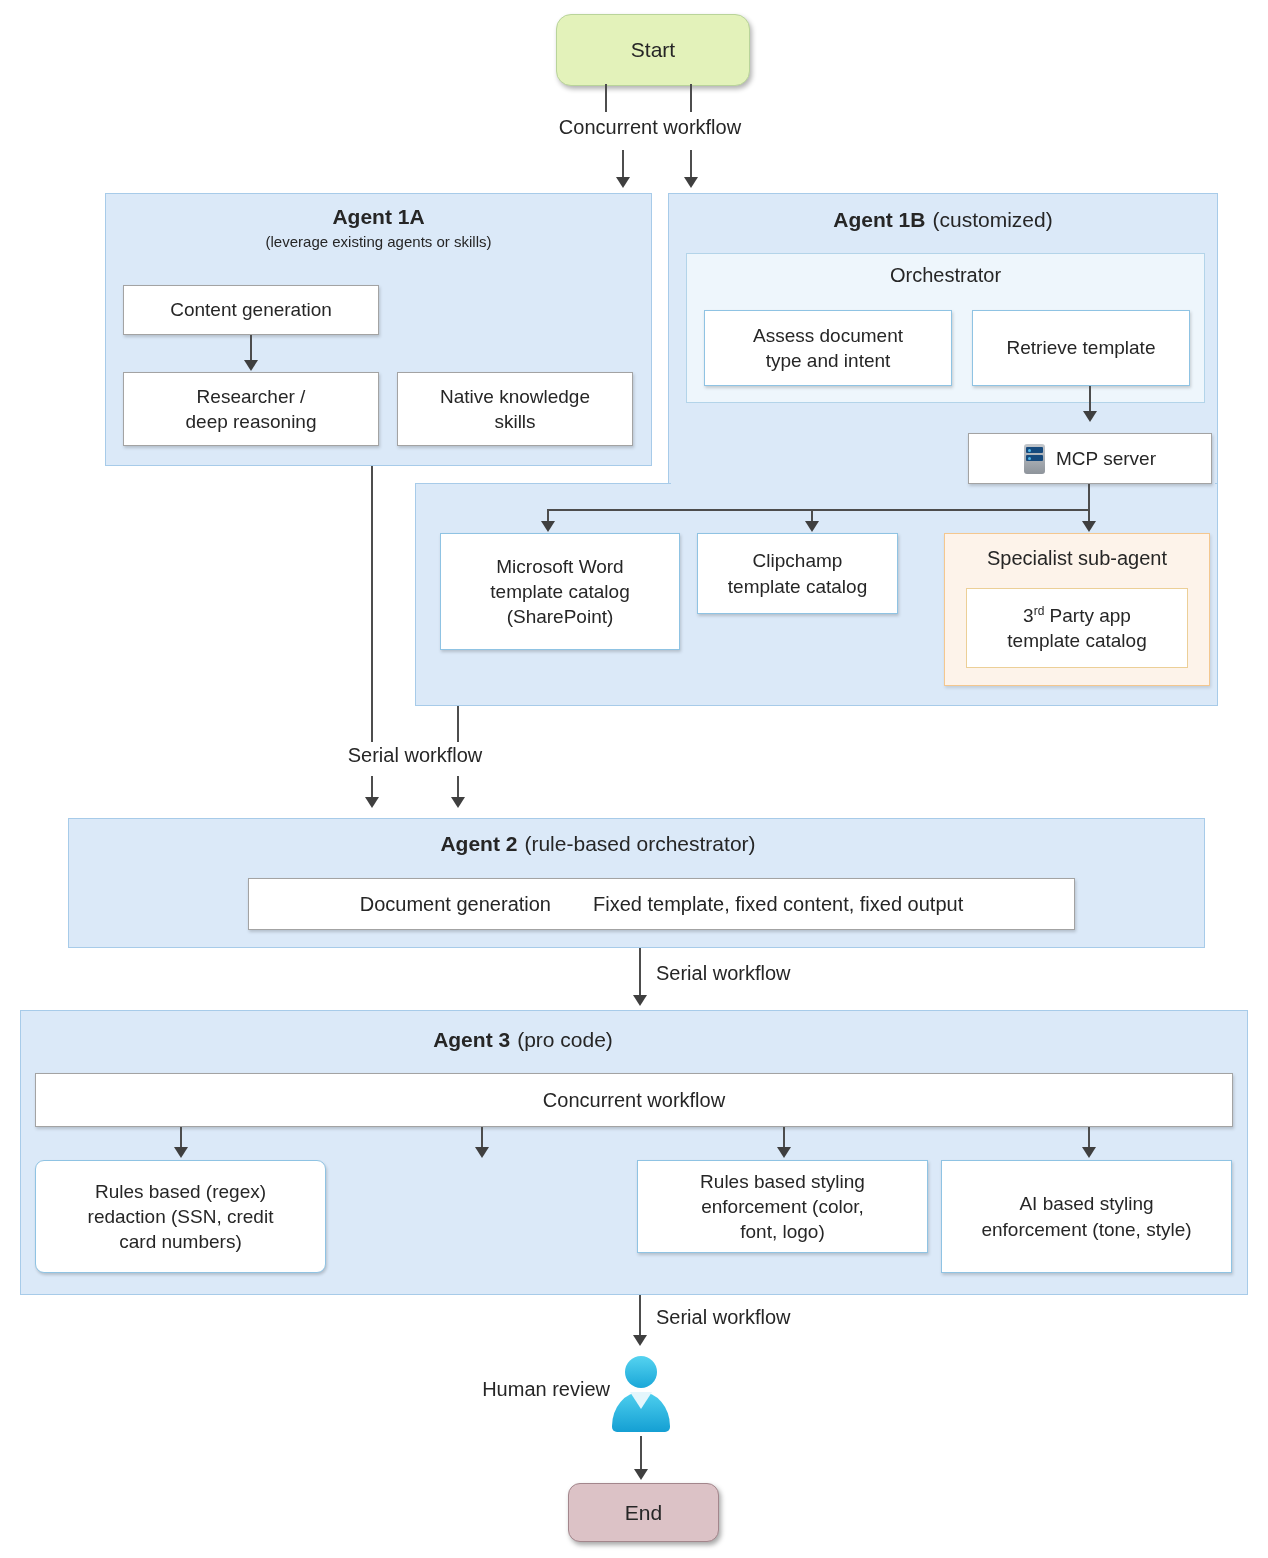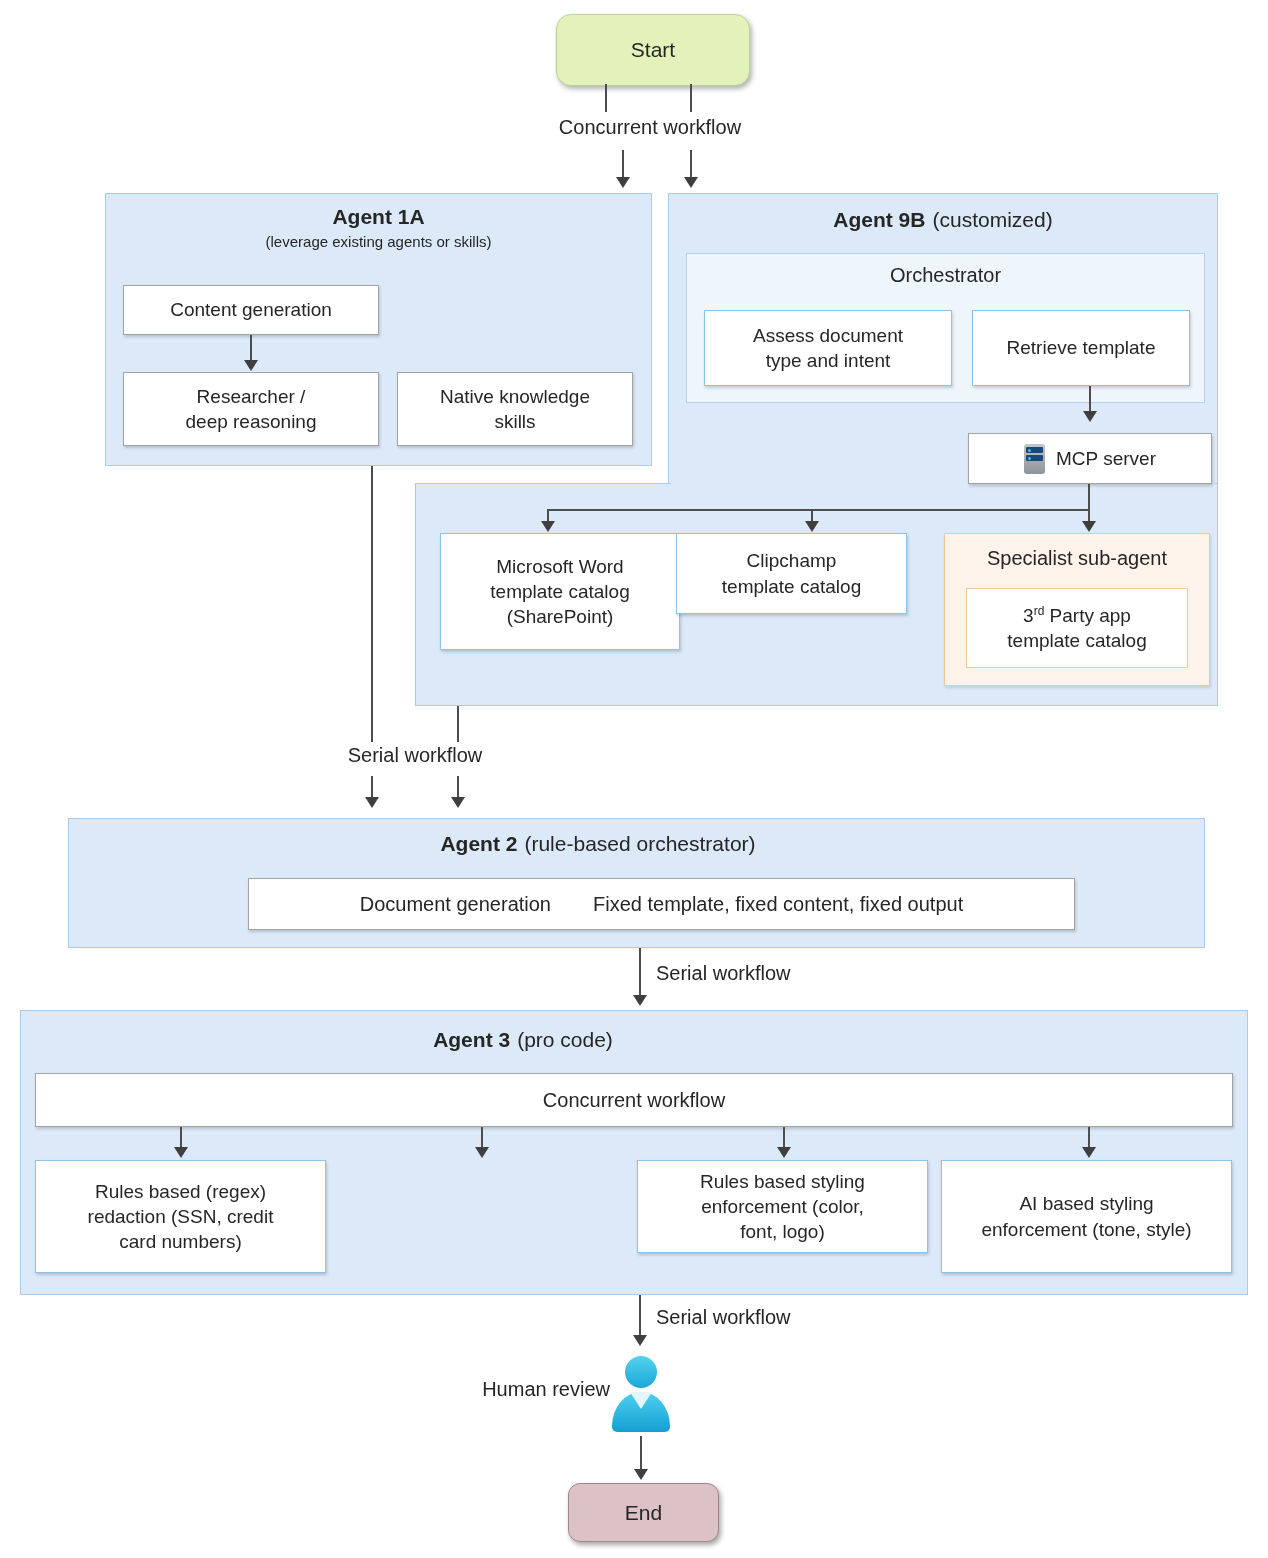--- a/index.html
+++ b/index.html
@@ -88,21 +88,21 @@
   <div class="wbox pre" style="left:123px; top:372px; width:256px; height:74px;">Researcher /
 deep reasoning</div>
   <div class="wbox pre" style="left:397px; top:372px; width:236px; height:74px;">Native knowledge
 skills</div>
 
   <div class="panel" style="left:668px; top:193px; width:550px; height:291px;"></div>
 
   <div class="panel" style="left:415px; top:483px; width:803px; height:223px;"></div>
   <div class="abs" style="left:671px; top:481px; width:544px; height:5px; background:#dbe9f8;"></div>
 
-  <div class="title" style="left:668px; top:208px; width:550px;"><b>Agent 9B</b><span class="plain">(customized)</span></div>
+  <div class="title" style="left:668px; top:208px; width:550px;"><b>Agent 1B</b><span class="plain">(customized)</span></div>
 
   <div class="subpanel" style="left:686px; top:253px; width:519px; height:150px;"></div>
   <div class="title" style="left:686px; top:264px; width:519px; font-size:20px;">Orchestrator</div>
   <div class="wbox bluebox" style="left:972px; top:310px; width:218px; height:76px;">Retrieve template</div>
   <div class="wbox bluebox pre" style="left:704px; top:310px; width:248px; height:76px;">Assess document
 type and intent</div>
 
   <div class="vl" style="left:1089px; top:386px; height:26px;"></div>
   <div class="ah" style="left:1083px; top:411px;"></div>
 
@@ -119,21 +119,21 @@
   <div class="vl" style="left:547px; top:509px; height:13px;"></div>
   <div class="ah" style="left:541px; top:521px;"></div>
   <div class="vl" style="left:811px; top:509px; height:13px;"></div>
   <div class="ah" style="left:805px; top:521px;"></div>
   <div class="vl" style="left:1088px; top:509px; height:13px;"></div>
   <div class="ah" style="left:1082px; top:521px;"></div>
 
   <div class="wbox bluebox pre" style="left:440px; top:533px; width:240px; height:117px;">Microsoft Word
 template catalog
 (SharePoint)</div>
-  <div class="wbox bluebox pre" style="left:676px; top:533px; width:231px; height:81px;">Clipchamp
+  <div class="wbox bluebox pre" style="left:697px; top:533px; width:201px; height:81px;">Clipchamp
 template catalog</div>
   <div class="specialist" style="left:944px; top:533px; width:266px; height:153px;"></div>
   <div class="title" style="left:944px; top:547px; width:266px; font-size:20px;">Specialist sub-agent</div>
   <div class="wbox orangebox" style="left:966px; top:588px; width:222px; height:80px;">
     <span><span>3</span><sup>rd</sup><span> Party app</span><br><span>template catalog</span></span>
   </div>
 
   <div class="vl" style="left:371px; top:466px; height:276px;"></div>
   <div class="vl" style="left:457px; top:706px; height:36px;"></div>
   <div class="flow-label" style="left:315px; top:744px; width:200px; text-align:center;">Serial workflow</div>
@@ -159,21 +159,21 @@
 
   <div class="vl" style="left:180px; top:1127px; height:21px;"></div>
   <div class="ah" style="left:174px; top:1147px;"></div>
   <div class="vl" style="left:481px; top:1127px; height:21px;"></div>
   <div class="ah" style="left:475px; top:1147px;"></div>
   <div class="vl" style="left:783px; top:1127px; height:21px;"></div>
   <div class="ah" style="left:777px; top:1147px;"></div>
   <div class="vl" style="left:1088px; top:1127px; height:21px;"></div>
   <div class="ah" style="left:1082px; top:1147px;"></div>
 
-  <div class="wbox bluebox pre" style="left:35px; top:1160px; width:291px; height:113px;">Rules based (regex)
+  <div class="wbox bluebox pre" style="left:35px; top:1160px; width:291px; height:113px;border-radius:9px;">Rules based (regex)
 redaction (SSN, credit
 card numbers)</div>
   <div class="wbox bluebox pre" style="left:637px; top:1160px; width:291px; height:93px;">Rules based styling
 enforcement (color,
 font, logo)</div>
   <div class="wbox bluebox pre" style="left:941px; top:1160px; width:291px; height:113px;">AI based styling
 enforcement (tone, style)</div>
 
   <div class="vl" style="left:639px; top:1295px; height:41px;"></div>
   <div class="ah" style="left:633px; top:1335px;"></div>

